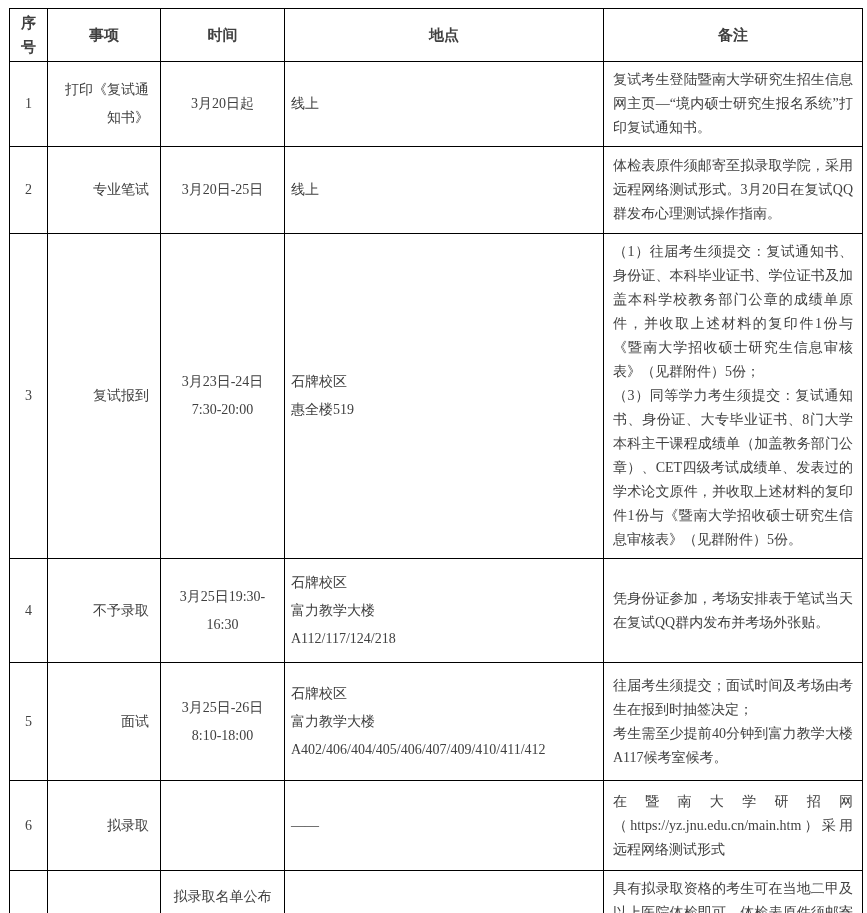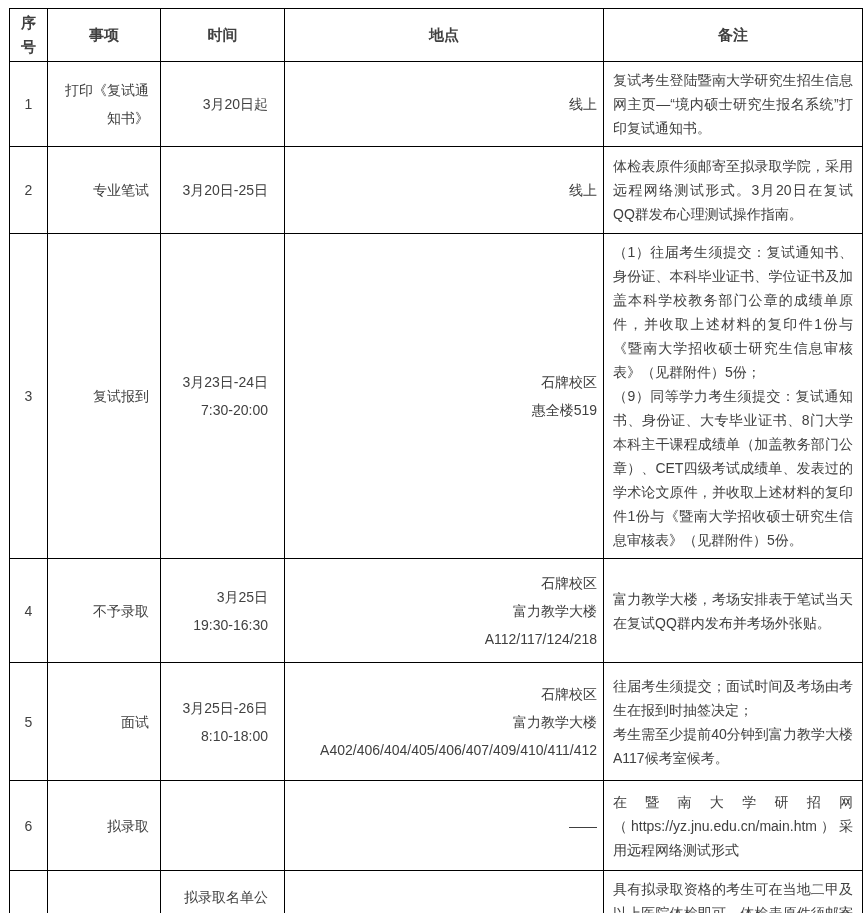--- a/index.html
+++ b/index.html
@@ -7,21 +7,21 @@
     padding: 0;
     background: #ffffff;
     width: 867px;
   }
   .page {
     width: 867px;
     height: 913px;
     background: #ffffff;
     box-sizing: border-box;
     padding: 8px 0 0 9px;
-    font-family: Liberation Sans, sans-serif;
+    font-family: Liberation Serif, serif;
     border-radius: 9px;
   }
   table.schedule {
     border-collapse: collapse;
     table-layout: fixed;
     width: 853px;
     color: #404040;
   }
   table.schedule th,
   table.schedule td {
@@ -61,27 +61,27 @@
     line-height: 24px;
     padding: 2px 3px;
   }
   td.c-item {
     text-align: right;
     line-height: 28px;
     padding: 2px 11px;
     white-space: pre-line;
   }
   td.c-time {
-    text-align: right;
+    text-align: center;
     line-height: 28px;
-    padding: 2px 16px;
+    padding: 2px 9px;
     white-space: pre-line;
   }
   td.c-place {
-    text-align: right;
+    text-align: left;
     line-height: 28px;
     padding: 2px 6px;
     white-space: pre-line;
   }
   td.c-note {
     text-align: justify;
     line-height: 24px;
     padding: 6px 9px 6px 9px;
     white-space: pre-line;
   }
@@ -123,30 +123,30 @@
         <td class="c-note">体检表原件须邮寄至拟录取学院，采用远程网络测试形式。3月20日在复试QQ群发布心理测试操作指南。</td>
       </tr>
       <tr>
         <td class="c-no">3</td>
         <td class="c-item">复试报到</td>
         <td class="c-time">3月23日-24日
 7:30-20:00</td>
         <td class="c-place">石牌校区
 惠全楼519</td>
         <td class="c-note">（1）往届考生须提交：复试通知书、身份证、本科毕业证书、学位证书及加盖本科学校教务部门公章的成绩单原件，并收取上述材料的复印件1份与《暨南大学招收硕士研究生信息审核表》（见群附件）5份；
-（9）同等学力考生须提交：复试通知书、身份证、大专毕业证书、8门大学本科主干课程成绩单（加盖教务部门公章）、CET四级考试成绩单、发表过的学术论文原件，并收取上述材料的复印件1份与《暨南大学招收硕士研究生信息审核表》（见群附件）5份。</td>
+（3）同等学力考生须提交：复试通知书、身份证、大专毕业证书、8门大学本科主干课程成绩单（加盖教务部门公章）、CET四级考试成绩单、发表过的学术论文原件，并收取上述材料的复印件1份与《暨南大学招收硕士研究生信息审核表》（见群附件）5份。</td>
       </tr>
       <tr>
         <td class="c-no">4</td>
         <td class="c-item">不予录取</td>
         <td class="c-time">3月25日19:30-16:30</td>
         <td class="c-place">石牌校区
 富力教学大楼
 A112/117/124/218</td>
-        <td class="c-note">富力教学大楼，考场安排表于笔试当天在复试QQ群内发布并考场外张贴。</td>
+        <td class="c-note">凭身份证参加，考场安排表于笔试当天在复试QQ群内发布并考场外张贴。</td>
       </tr>
       <tr>
         <td class="c-no">5</td>
         <td class="c-item">面试</td>
         <td class="c-time">3月25日-26日
 8:10-18:00</td>
         <td class="c-place">石牌校区
 富力教学大楼
 A402/406/404/405/406/407/409/410/411/412</td>
         <td class="c-note">往届考生须提交；面试时间及考场由考生在报到时抽签决定；

